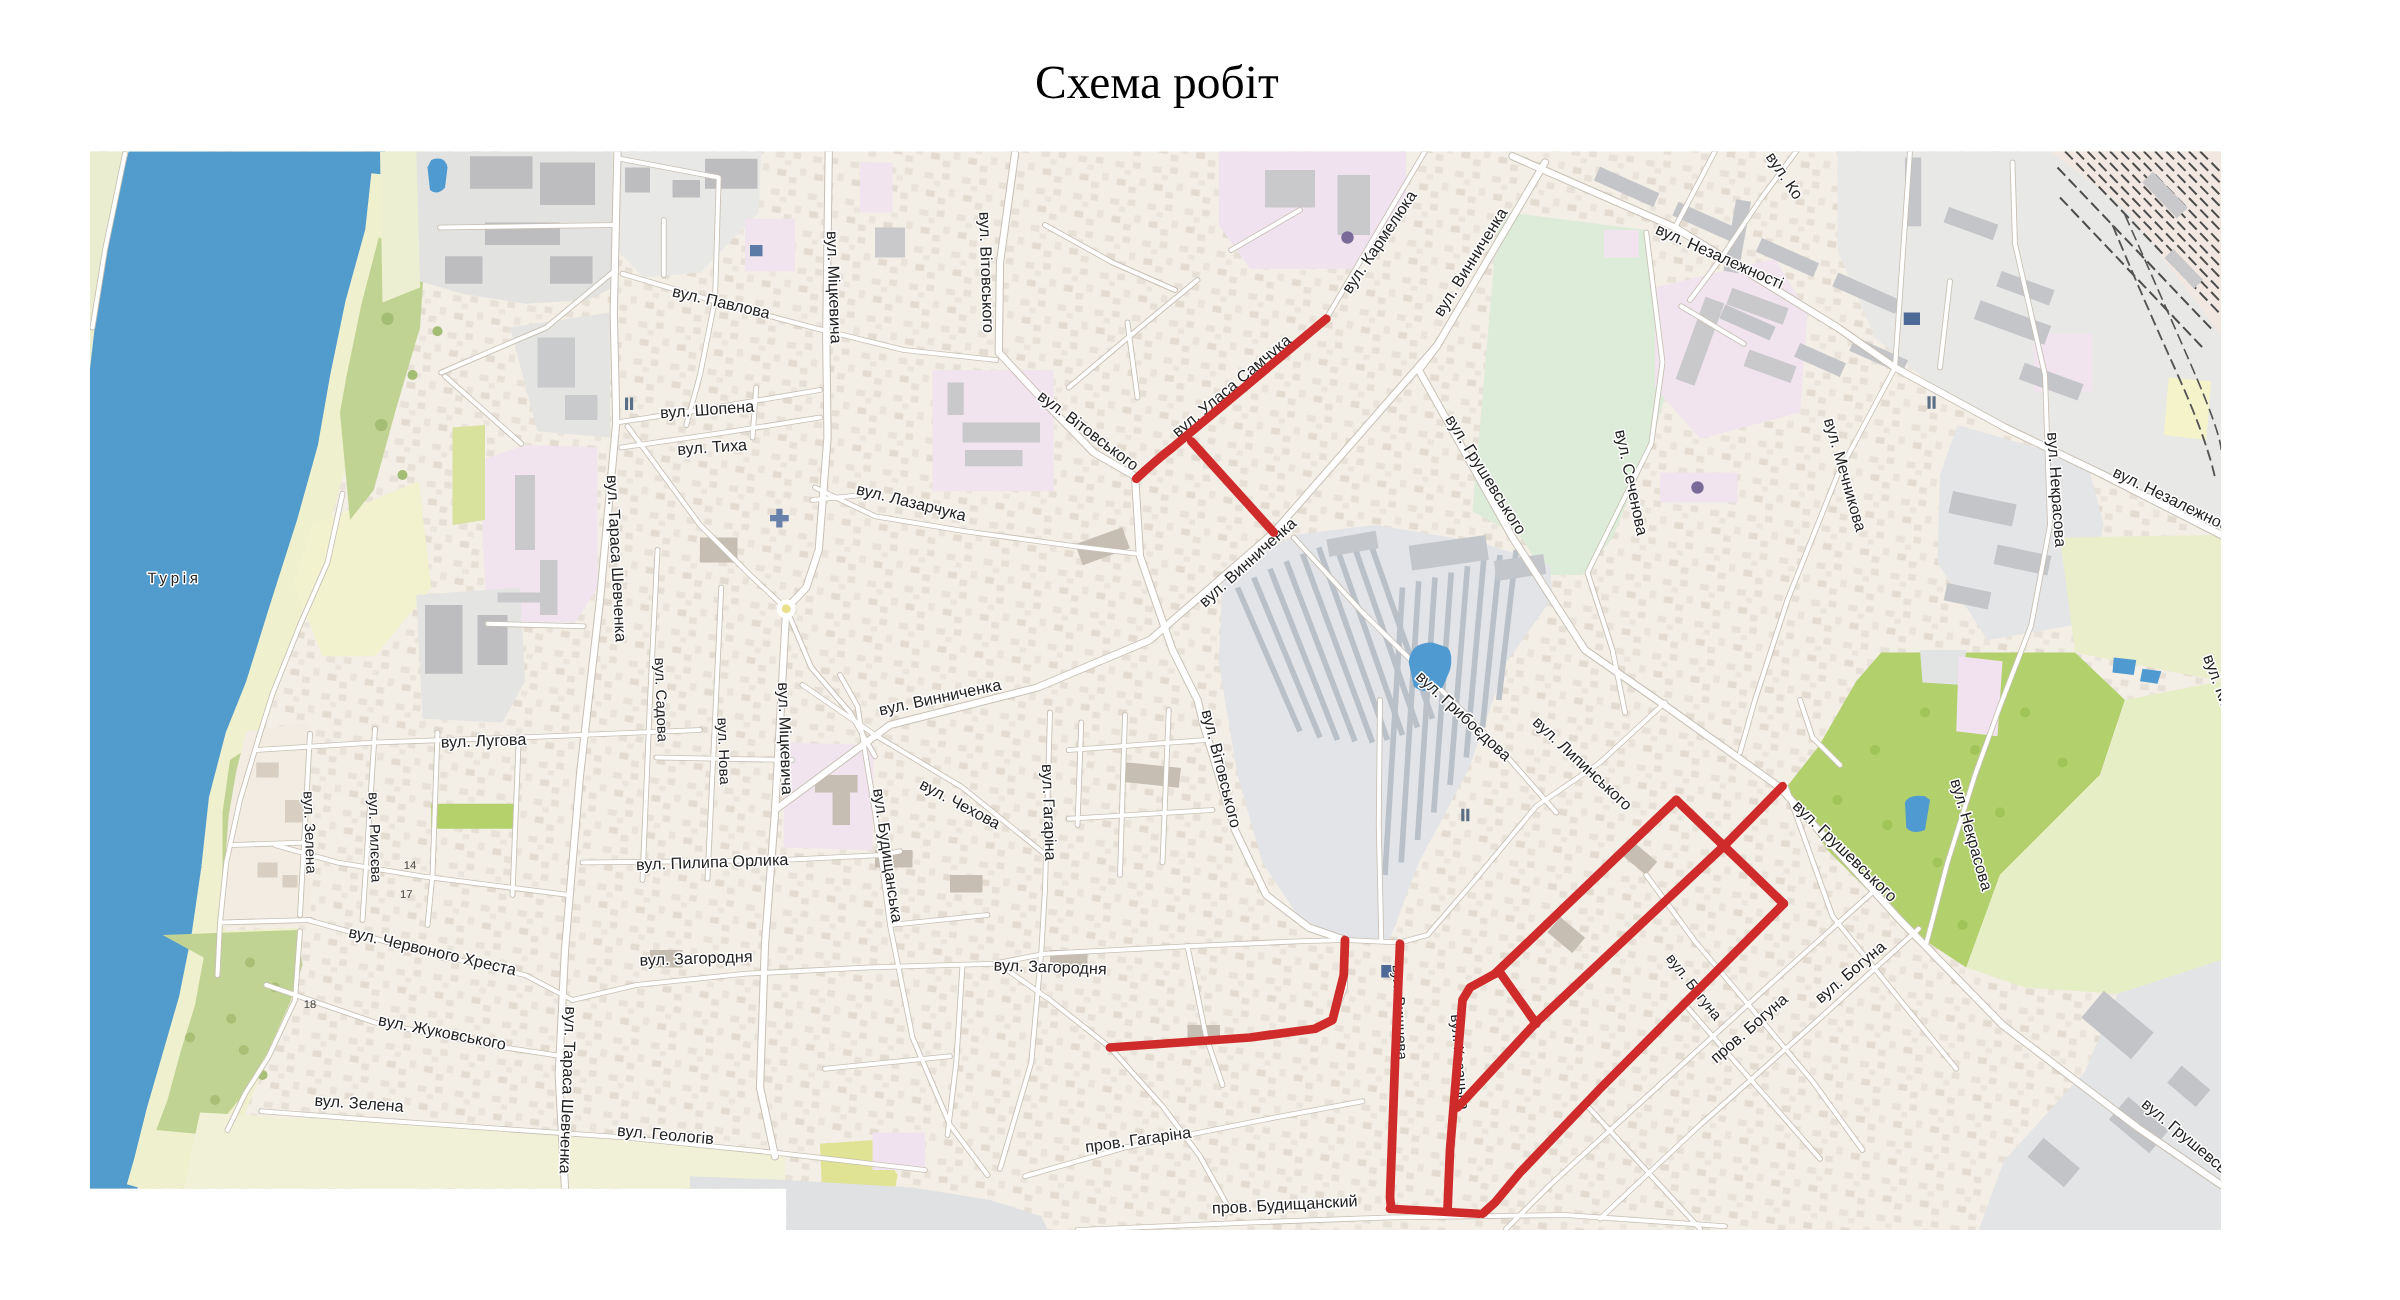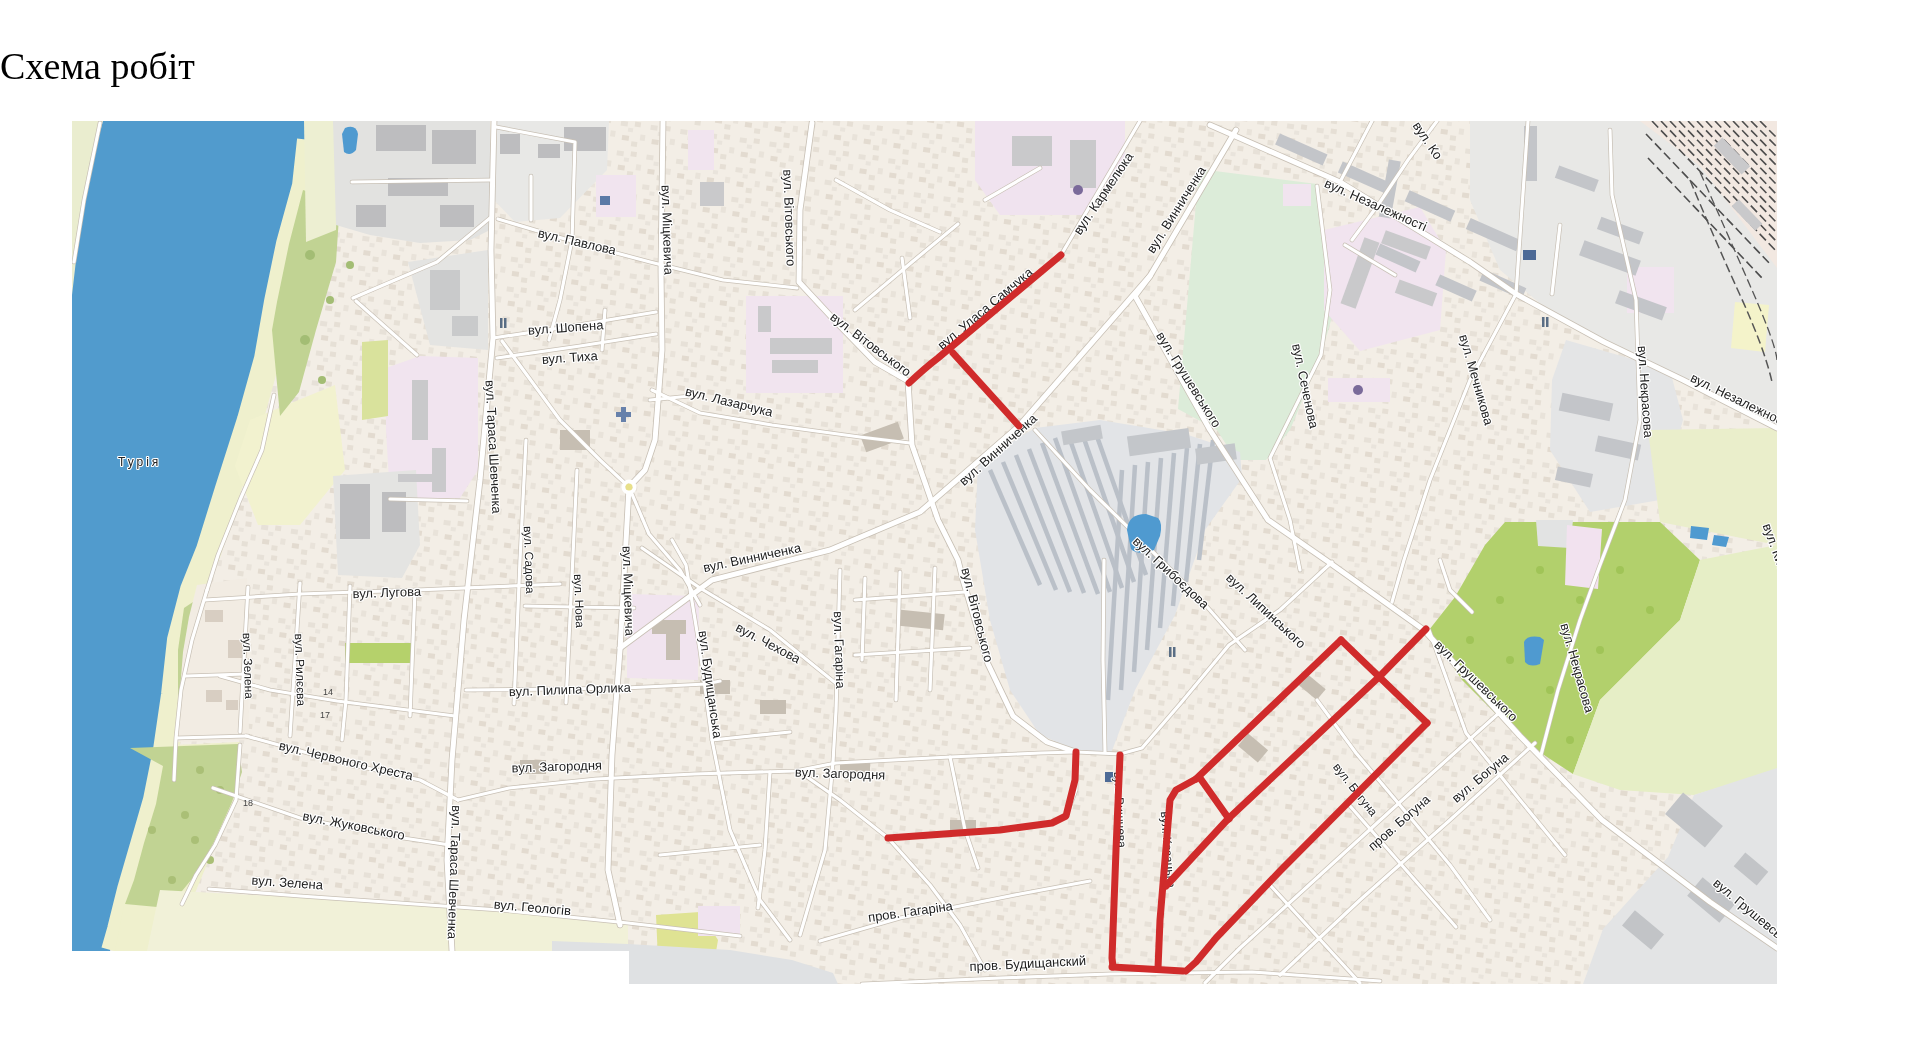--- a/index.html
+++ b/index.html
@@ -1,16 +1,16 @@
 <!DOCTYPE html>
 <html><head>
 <meta charset="utf-8">
 <style>
 html,body{margin:0;padding:0;background:#ffffff;width:1920px;height:1040px;overflow:hidden}
-.title{position:absolute;left:0;top:44px;width:1851px;font-family:"Liberation Serif",serif;font-size:38px;color:#000}
+.title{position:absolute;left:0;top:44px;width:1851px;text-align:center;font-family:"Liberation Serif",serif;font-size:38px;color:#000}
 svg{position:absolute;left:0;top:0}
 .lbl{font-family:"Liberation Sans",sans-serif;fill:#222;font-size:13px;stroke:#ffffff;stroke-width:2.4px;paint-order:stroke;stroke-linejoin:round}
 .lbs{font-family:"Liberation Sans",sans-serif;fill:#222;font-size:12px;stroke:#ffffff;stroke-width:2.2px;paint-order:stroke;stroke-linejoin:round}
 </style>
 </head>
 <body>
 
 <div class="title">Схема робіт</div>
 <svg width="1920" height="1040" viewBox="0 0 1920 1040">
 <defs>

